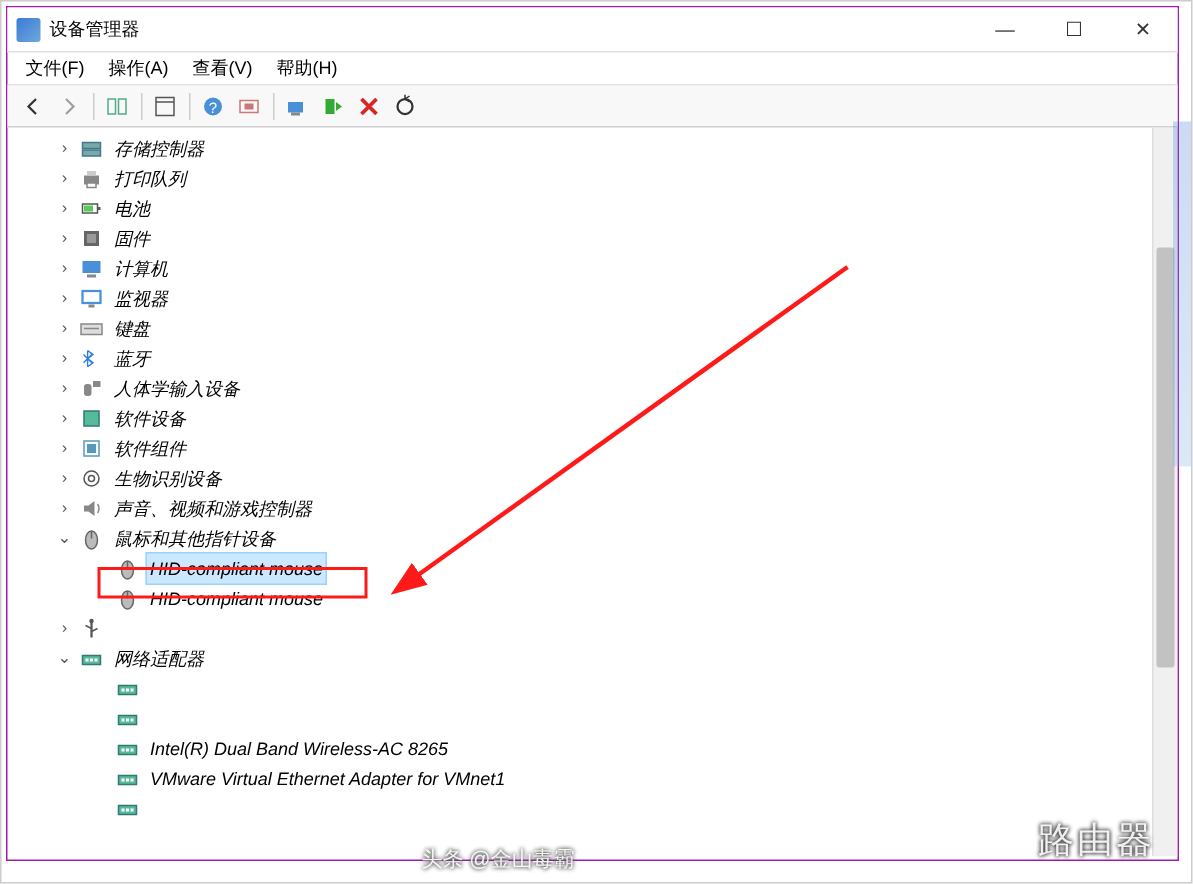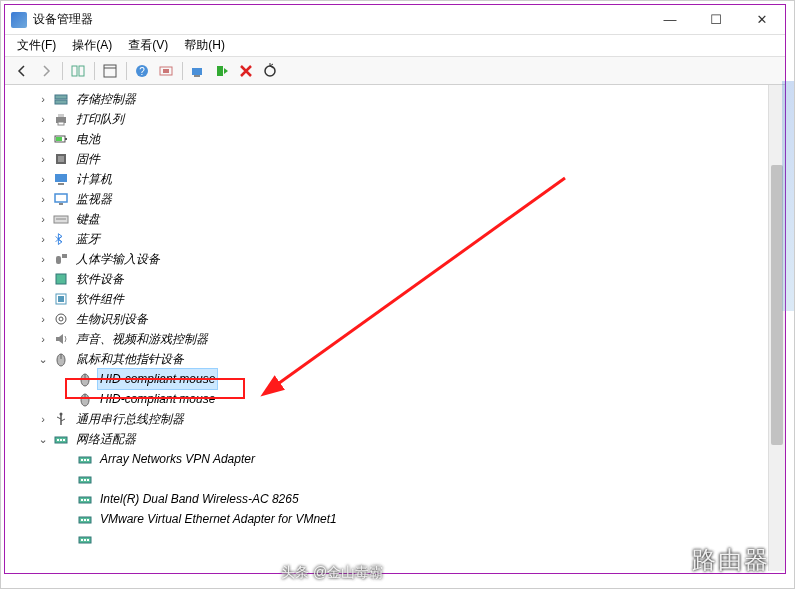--- a/index.html
+++ b/index.html
@@ -375,21 +375,20 @@
         </div>
         <div class="node d1">
           <span class="tw">›</span>
           <span class="ic">
             <svg width="16" height="16" viewBox="0 0 16 16">
               <circle cx="8" cy="3" r="1.5" fill="#555"></circle>
               <line x1="8" y1="4" x2="8" y2="14" stroke="#555" stroke-width="1.5"></line>
               <path d="M8 8 L4 6 M8 10 L12 8" stroke="#555"></path>
             </svg>
           </span>
-          <span class="lbl">通用串行总线控制器</span>
         </div>
         <div class="node d1">
           <span class="tw">⌄</span>
           <span class="ic">
             <svg width="16" height="16" viewBox="0 0 16 16">
               <rect x="2" y="6" width="12" height="6" fill="#5b9" stroke="#377"></rect>
               <rect x="4" y="8" width="2" height="2" fill="#fff"></rect>
               <rect x="7" y="8" width="2" height="2" fill="#fff"></rect>
               <rect x="10" y="8" width="2" height="2" fill="#fff"></rect>
             </svg>
@@ -399,21 +398,20 @@
         <div class="node d2">
           <span class="tw"></span>
           <span class="ic">
             <svg width="16" height="16" viewBox="0 0 16 16">
               <rect x="2" y="6" width="12" height="6" fill="#5b9" stroke="#377"></rect>
               <rect x="4" y="8" width="2" height="2" fill="#fff"></rect>
               <rect x="7" y="8" width="2" height="2" fill="#fff"></rect>
               <rect x="10" y="8" width="2" height="2" fill="#fff"></rect>
             </svg>
           </span>
-          <span class="lbl">Array Networks VPN Adapter</span>
         </div>
         <div class="node d2">
           <span class="tw"></span>
           <span class="ic">
             <svg width="16" height="16" viewBox="0 0 16 16">
               <rect x="2" y="6" width="12" height="6" fill="#5b9" stroke="#377"></rect>
               <rect x="4" y="8" width="2" height="2" fill="#fff"></rect>
               <rect x="7" y="8" width="2" height="2" fill="#fff"></rect>
               <rect x="10" y="8" width="2" height="2" fill="#fff"></rect>
             </svg>

